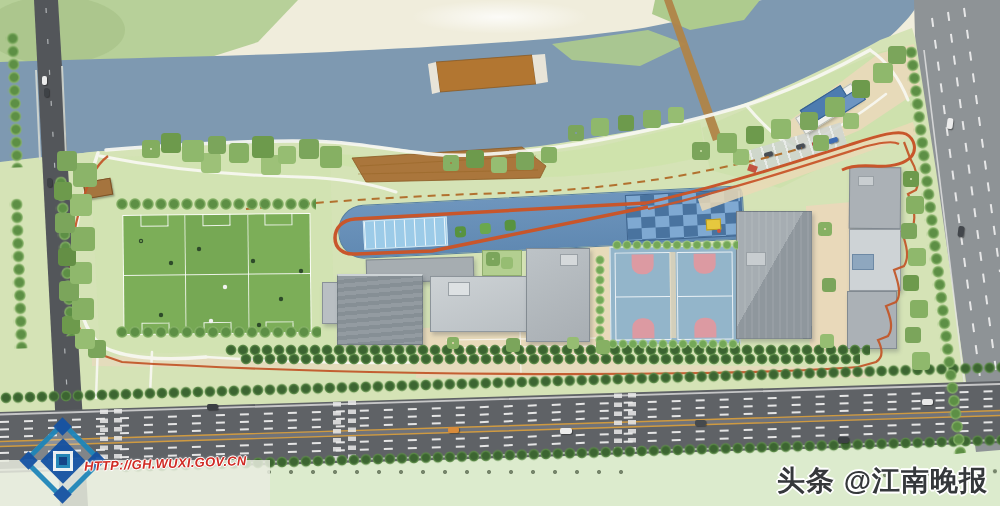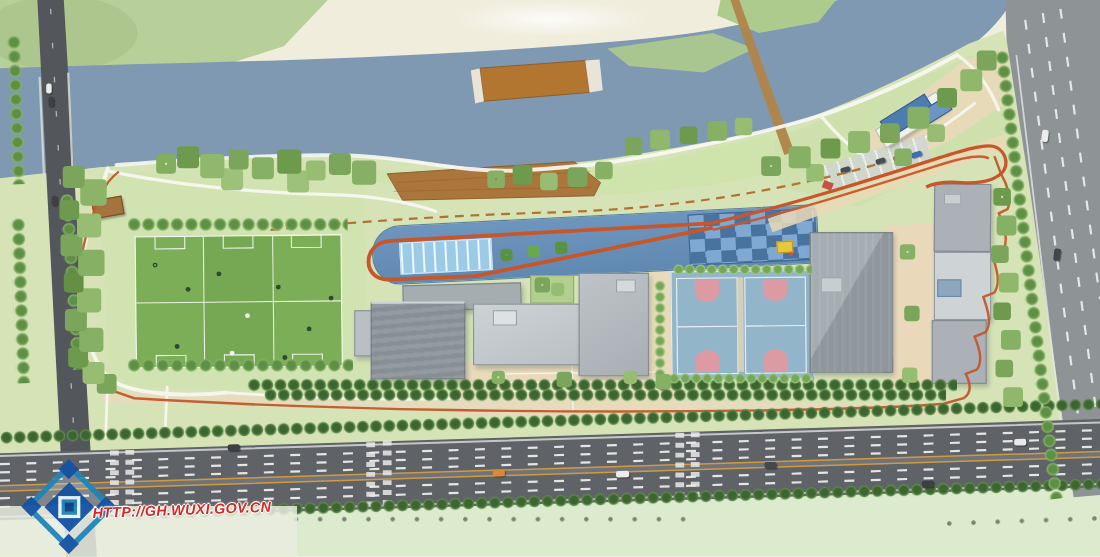--- a/index.html
+++ b/index.html
@@ -265,14 +265,15 @@
     <span class="lg-ring"></span>
     <span class="lg-tip" style="left:36px;top:2px"></span>
     <span class="lg-tip" style="left:70px;top:36px"></span>
     <span class="lg-tip" style="left:36px;top:70px"></span>
     <span class="lg-tip" style="left:2px;top:36px"></span>
     <span class="lg-core"></span>
     <span class="lg-sq"></span>
     <span class="lg-dot"></span>
   </div>
   <div class="url-mark">HTTP://GH.WUXI.GOV.CN</div>
+  <div class="toutiao"><span>头条</span> <span>@江南晚报</span></div>
 
 </div>
 
 </body></html>

